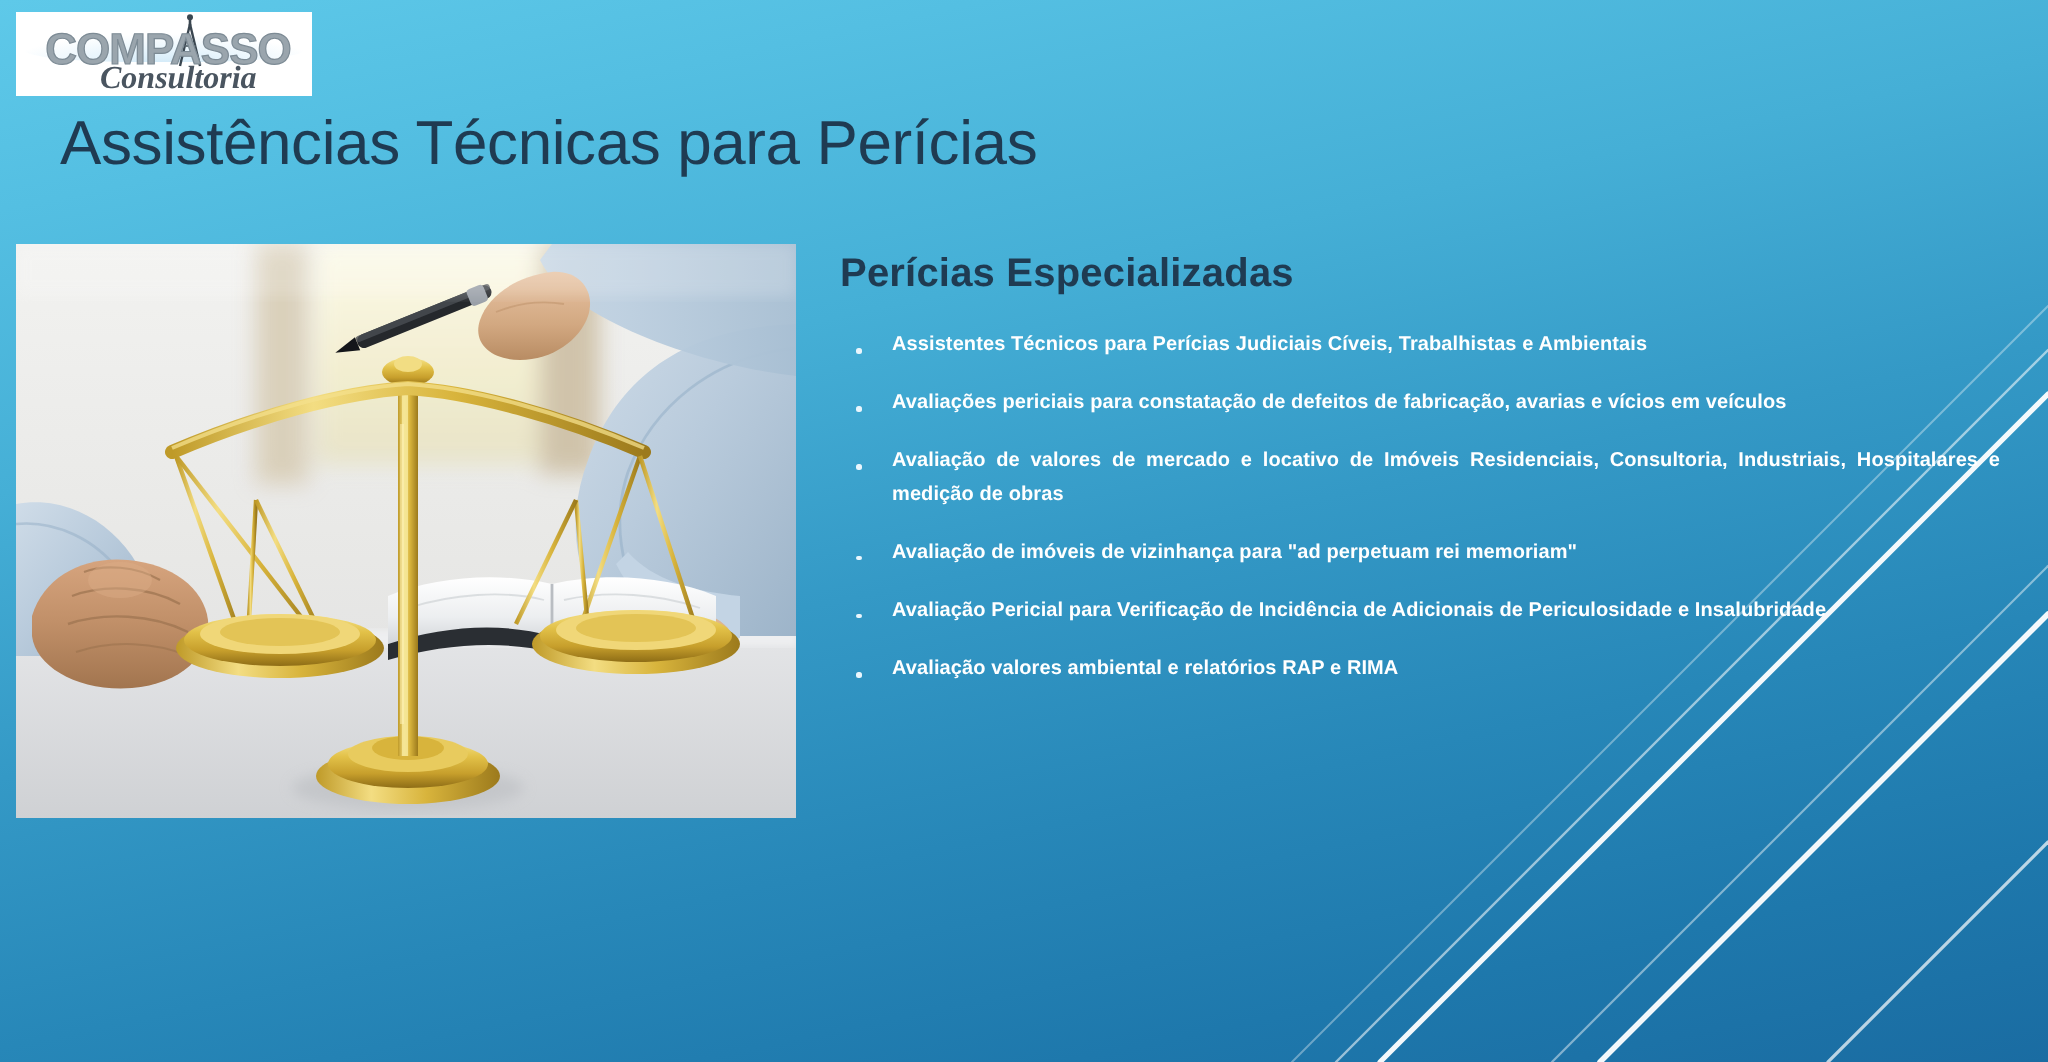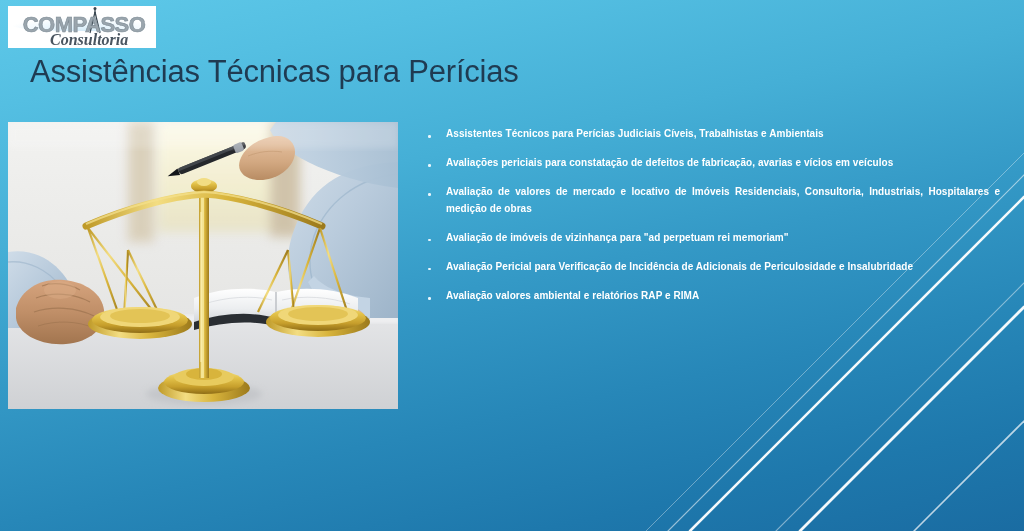--- a/index.html
+++ b/index.html
@@ -364,20 +364,21 @@
         <path d="M5.2 16 L10.8 16" stroke="#5a6770" stroke-width="0.9" fill="none"></path>
       </svg>
       <div class="logo-word">COMPASSO</div>
       <div class="logo-sub">Consultoria</div>
     </div>
   </div>
 
   <h1 class="slide-title">Assistências Técnicas para Perícias</h1>
 
   <div class="content">
+    <h2 class="section-heading">Perícias Especializadas</h2>
     <ul class="bullet-list">
       <li class="bullet-item">
         <span class="bullet-marker"></span>
         <span>Assistentes Técnicos para Perícias Judiciais Cíveis, Trabalhistas e Ambientais</span>
       </li>
       <li class="bullet-item">
         <span class="bullet-marker"></span>
         <span>Avaliações periciais para constatação de defeitos de fabricação, avarias e vícios em veículos</span>
       </li>
       <li class="bullet-item">

